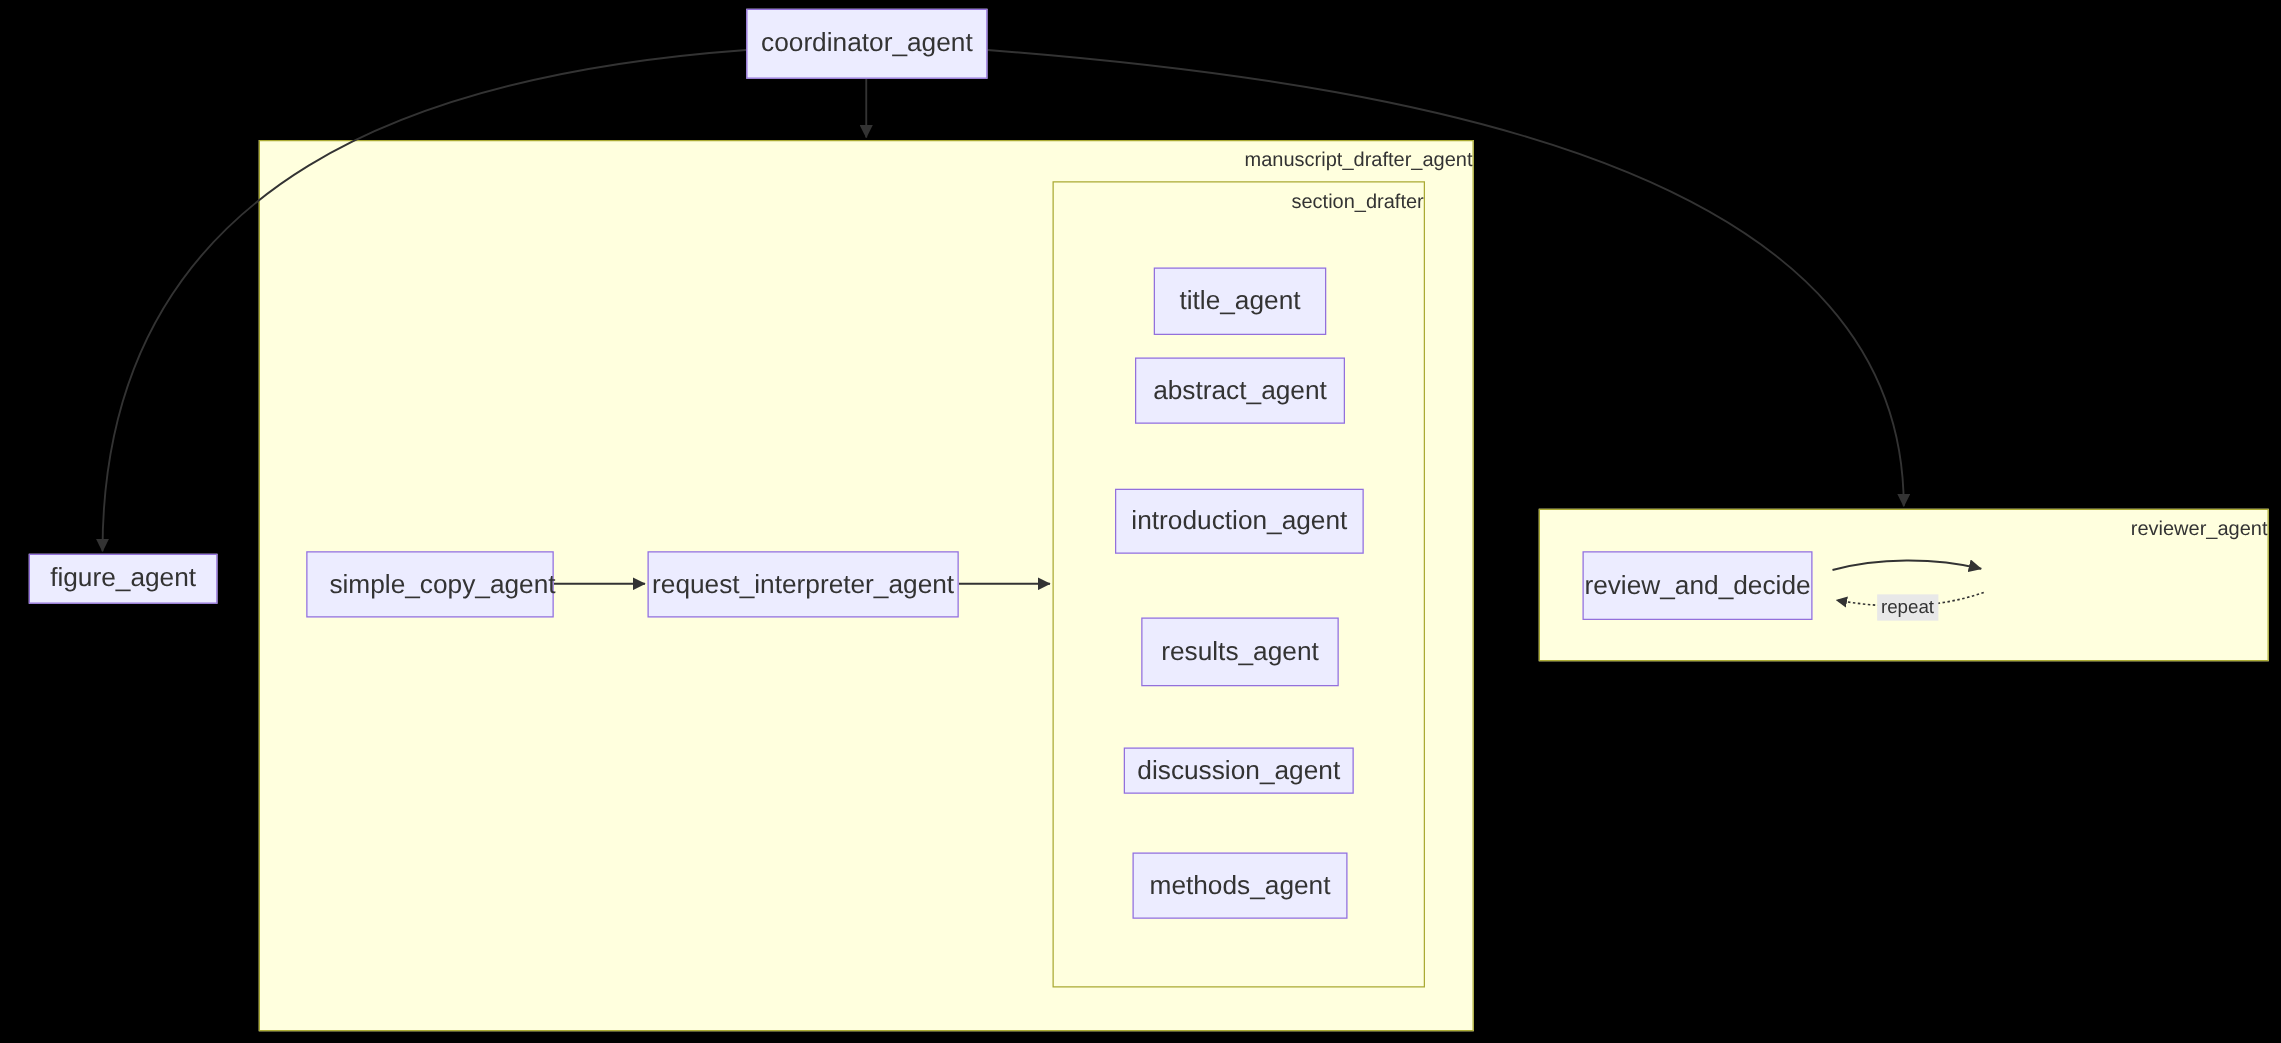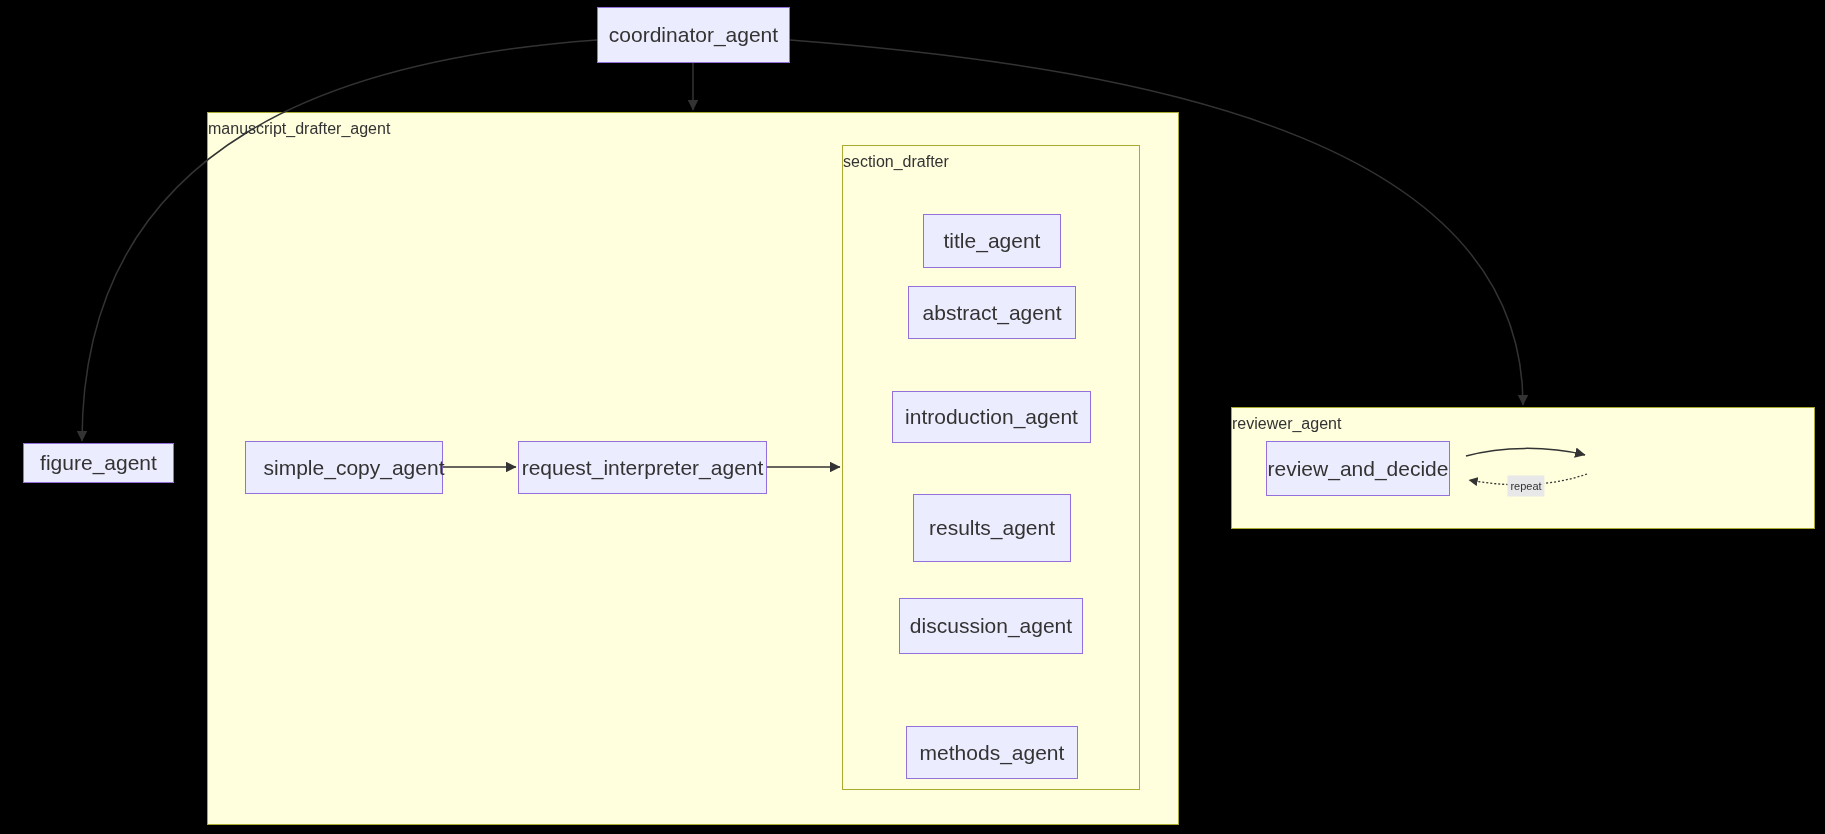--- a/index.html
+++ b/index.html
@@ -8,38 +8,38 @@
     background:var(--background,#000000);
     font-family:"Liberation Sans", sans-serif;
     color:var(--text,#333333);
   }
   .cluster {
     position:absolute; box-sizing:border-box;
     background:var(--cluster-fill,#ffffde);
     border:1px solid var(--cluster-border,#aaaa33);
   }
   .cluster-label {
-    width:100%; text-align:left; padding-top:7px;
+    width:100%; text-align:right; padding-top:7px;
     font-size:16px; color:var(--text,#333333);
   }
   .node {
     position:absolute; box-sizing:border-box;
     background:var(--node-fill,#ececff);
     border:1.4px solid var(--node-border,#9370db);
     display:flex; align-items:center; justify-content:center;
     font-size:21px; color:var(--text,#333333); white-space:nowrap;
   }
   svg.edges { position:absolute; left:0; top:0; pointer-events:none; }
   path.edge { fill:none; stroke:var(--edge,#333333); stroke-width:1.5px; }
   path.edge.dotted { stroke-width:1.3px; stroke-dasharray:2 2; }
   #arrowhead-path { fill:var(--edge,#333333); }
   .edge-label {
     position:absolute; transform:translate(-50%,-50%);
     background:var(--edge-label-bg,#e8e8e8);
-    font-size:11px; padding:0 3px; line-height:21px;
+    font-size:15px; padding:0 3px; line-height:21px;
     color:var(--text,#333333);
     text-align:right;
   }
 </style>
 </head>
 <body>
 
 <div class="canvas">
 
   <div class="cluster" style="left:207px; top:112px; width:972px; height:713px;">
@@ -92,29 +92,29 @@
   </div>
 
   <div class="node" style="left:908px; top:286px; width:168px; height:53px;">
     <span>abstract_agent</span>
   </div>
 
   <div class="node" style="left:892px; top:391px; width:199px; height:52px;">
     <span>introduction_agent</span>
   </div>
 
-  <div class="node" style="left:913px; top:494px; width:158px; height:68px;">
+  <div class="node" style="left:913px; top:494px; width:158px; height:55px;">
     <span>results_agent</span>
   </div>
 
-  <div class="node" style="left:899px; top:598px; width:184px; height:56px;">
+  <div class="node" style="left:899px; top:598px; width:184px; height:37px;">
     <span>discussion_agent</span>
   </div>
 
-  <div class="node" style="left:906px; top:726px; width:172px; height:53px;text-align:center;">
+  <div class="node" style="left:906px; top:682px; width:172px; height:53px;text-align:center;">
     <span>methods_agent</span>
   </div>
 
   <div class="node" style="left:1266px; top:441px; width:184px; height:55px;">
     <span>review_and_decide</span>
   </div>
 
 
 </div>
 

